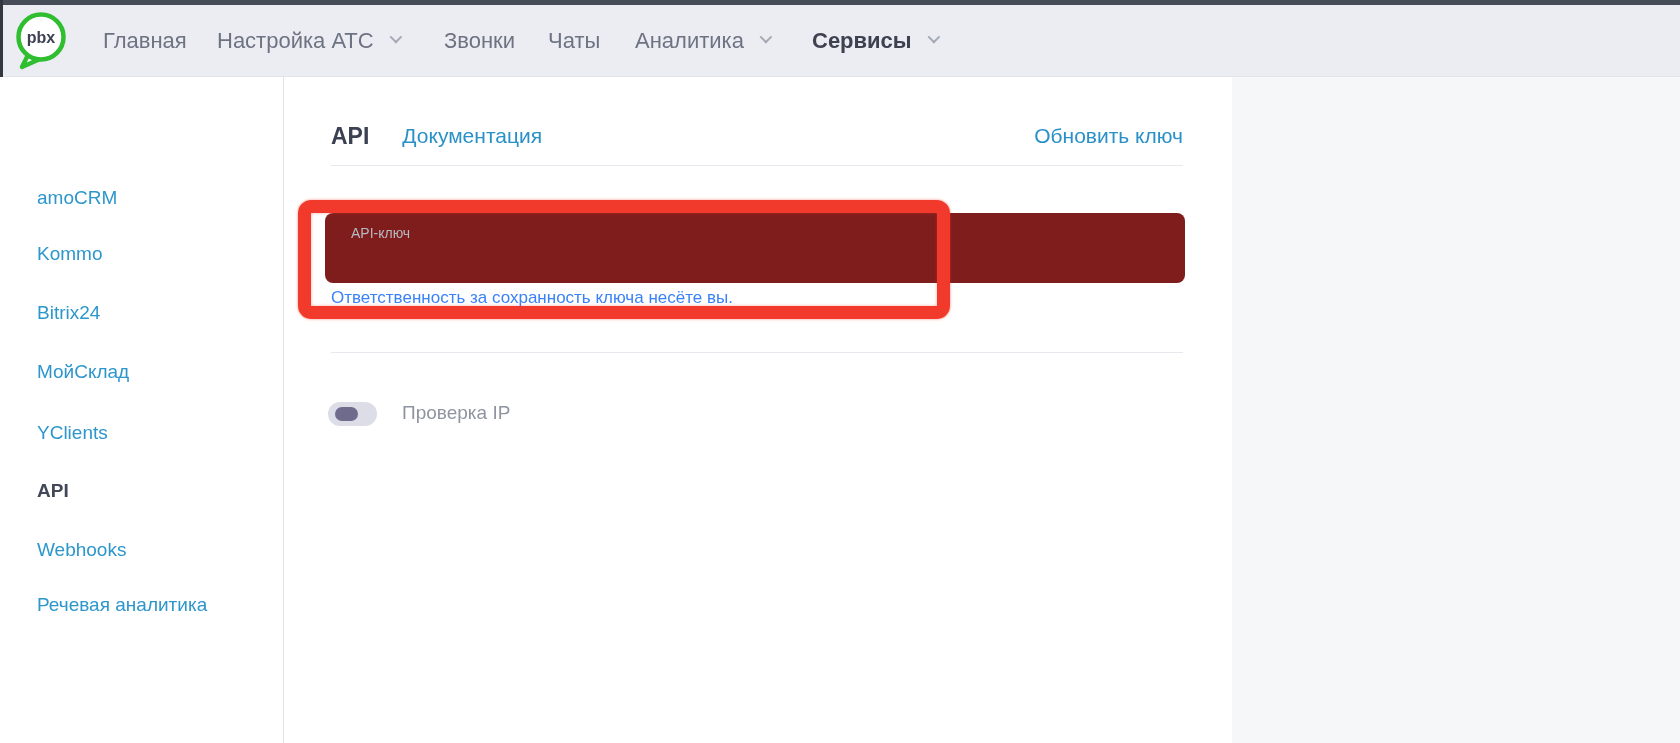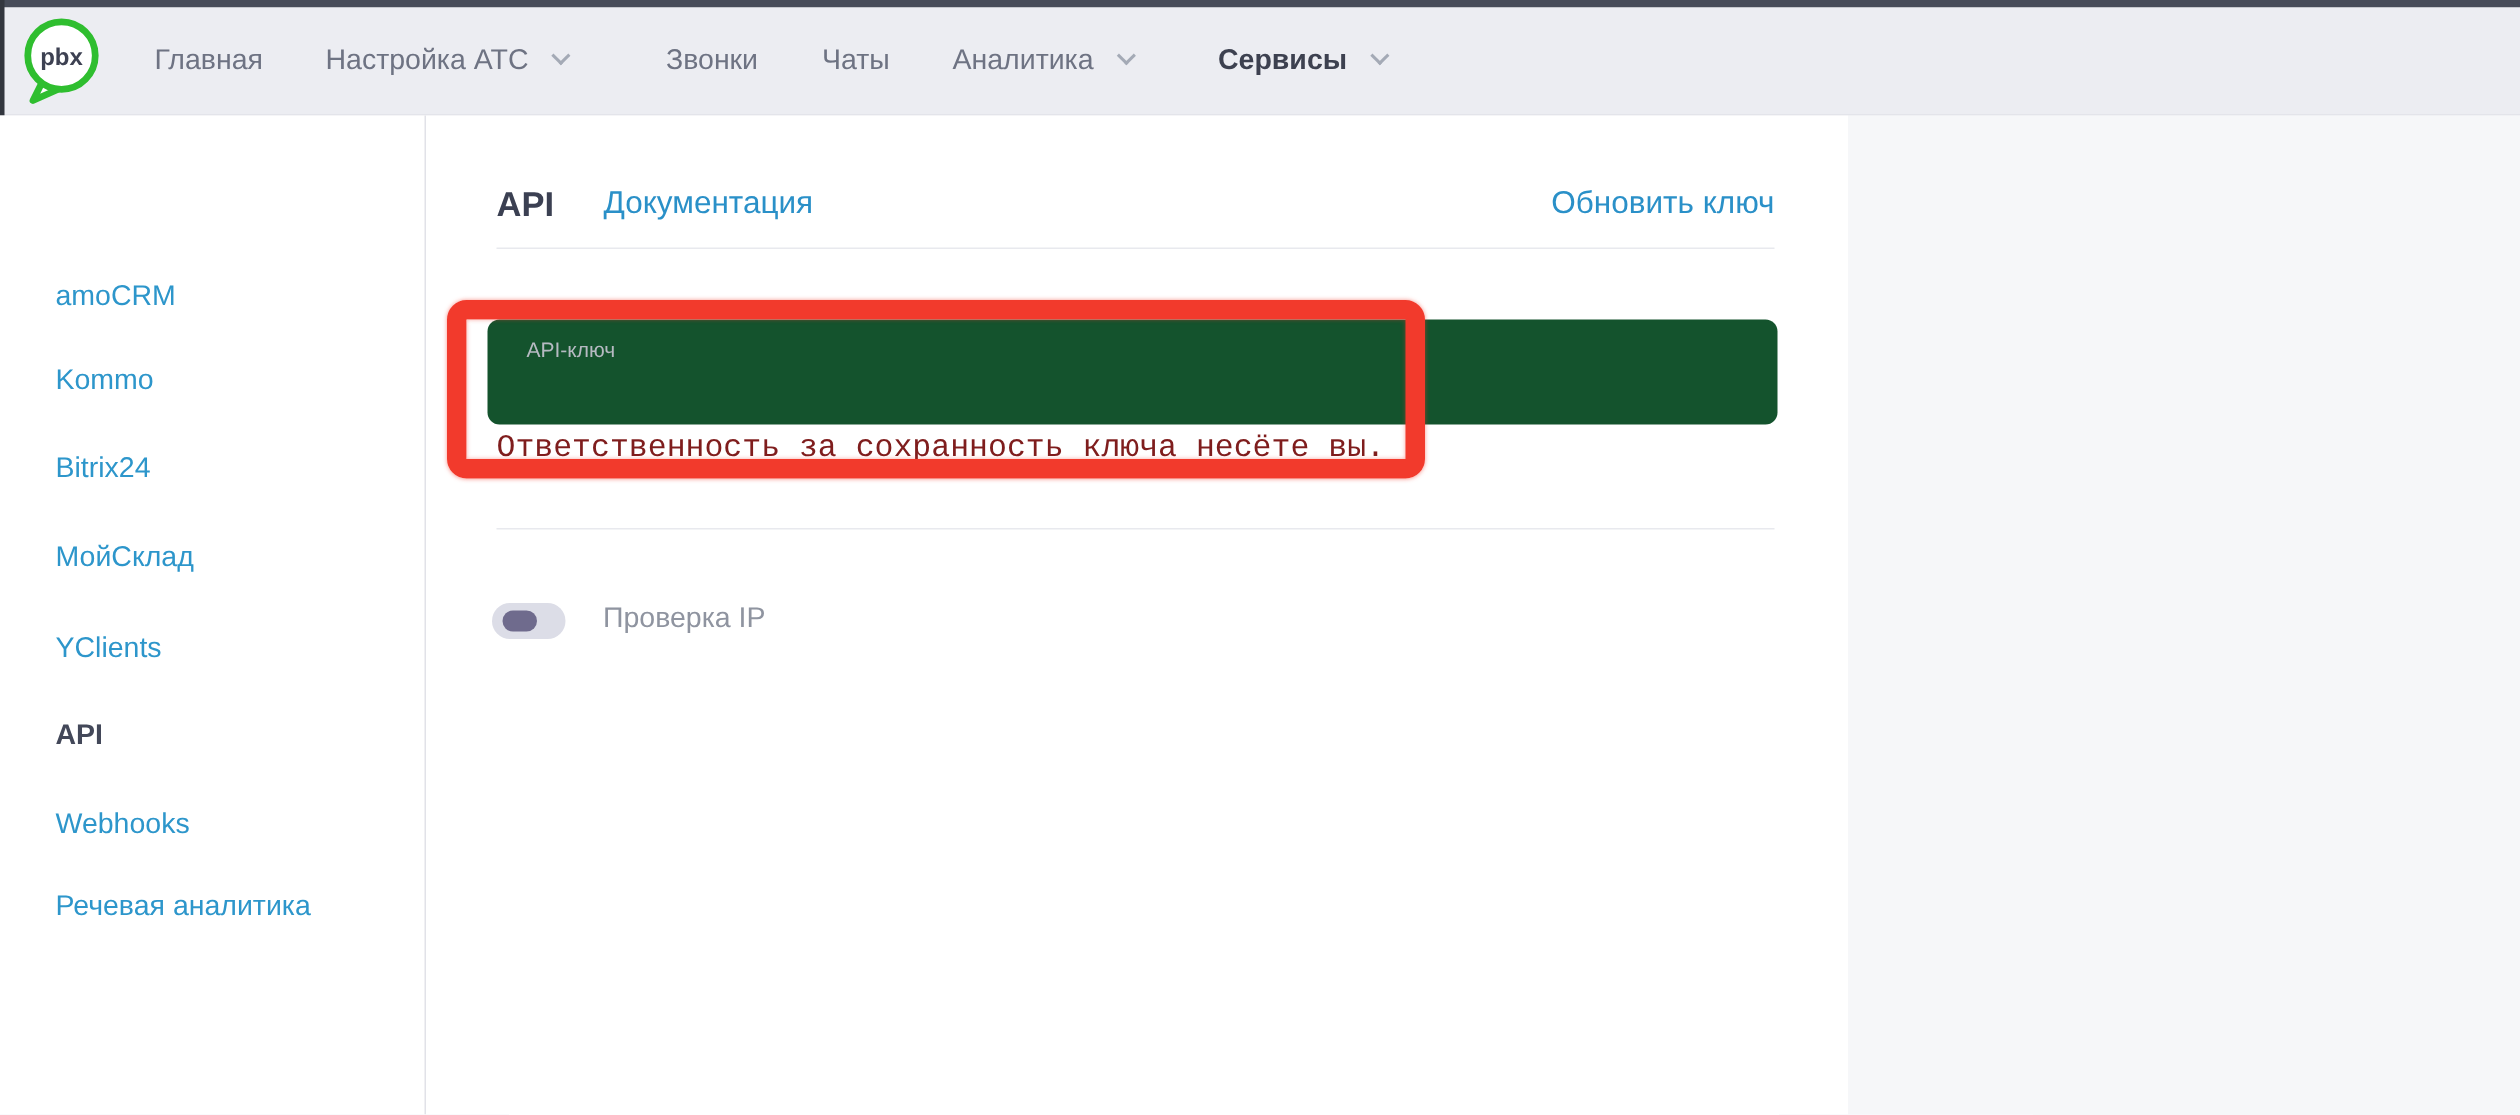--- a/index.html
+++ b/index.html
@@ -7,45 +7,45 @@
   body { font-family:"Liberation Sans","DejaVu Sans",sans-serif; background:#f6f7f9; }
   #app { position:relative; width:1680px; height:743px; overflow:hidden; background:#f6f7f9;padding-left:24px; }
 
   
   .top-edge { position:absolute; left:0; top:0; width:1680px; height:5px; background:#474c59; }
   .left-edge { position:absolute; left:0; top:0; width:3px; height:77px; background:#33373f; }
 
   
   .navbar { position:absolute; left:0; top:5px; width:1680px; height:72px; background:#ecedf2; border-bottom:1px solid #e3e4ea; }
   .logo { position:absolute; left:13px; top:4px; width:56px; height:62px; cursor:pointer; }
-  .nav-item { position:absolute; top:0; height:72px; display:flex; align-items:center; font-size:19px; color:#6e7383; cursor:pointer; white-space:nowrap; }
+  .nav-item { position:absolute; top:0; height:72px; display:flex; align-items:center; font-size:22px; color:#6e7383; cursor:pointer; white-space:nowrap; }
   .nav-item.active { color:#3d4150; font-weight:700; }
   .chev { display:inline-block; width:9px; height:9px; border-right:2px solid #a4aab6; border-bottom:2px solid #a4aab6; transform:rotate(45deg) translateY(-2px); margin-left:16px; margin-top:-6px; }
 
   
   .sidebar { position:absolute; left:0; top:77px; width:284px; height:666px; background:#ffffff; border-right:1px solid #e1e2e8; }
   .side-item { position:absolute; left:37px; font-size:19px; color:#2d96cb; cursor:pointer; white-space:nowrap; }
   .side-item.active { color:#434859; font-weight:600; cursor:default; }
 
   
   .content { position:absolute; left:284px; top:77px; width:948px; height:666px; background:#ffffff; }
   .header-row { position:absolute; left:47px; top:42px; width:852px; height:34px; display:flex; align-items:center; }
   .page-title { font-size:23px; font-weight:700; color:#3b4052; }
   .link { font-size:21px; color:#2a90c8; cursor:pointer; text-decoration:none; }
   .docs-link { margin-left:33px; }
   .refresh-link { margin-left:auto; }
   .divider { position:absolute; left:47px; width:852px; height:1px; background:#e8e9ee; }
   .divider-1 { top:88px; }
   .divider-2 { top:275px; }
 
-  .key-field { position:absolute; left:41px; top:136px; width:860px; height:70px; background:#14532d; border-radius:8px; cursor:text; }
+  .key-field { position:absolute; left:41px; top:136px; width:860px; height:70px; background:#7f1d1d; border-radius:8px; cursor:text; }
   .key-label { position:absolute; left:26px; top:12px; font-size:14px; color:#b6bac2; }
   .key-value { position:absolute; left:26px; top:34px; font-size:18px; color:#a8adb7; white-space:nowrap; display:flex; }
   .key-redacted { filter:blur(5px); color:#ccd0d8; letter-spacing:3px; margin-left:2px; user-select:none; }
-  .key-hint { position:absolute; left:47px; top:211px; font-size:21px; color:#7f1d1d;font-family:Liberation Mono, monospace; }
+  .key-hint { position:absolute; left:47px; top:211px; font-size:17px; color:#3b82f6; }
 
   .annotation-rect { position:absolute; left:14px; top:123px; width:652px; height:119px; border:13px solid #f23a2c; border-radius:13px; box-shadow:0 0 3px rgba(242,58,44,.55), inset 0 0 3px rgba(242,58,44,.45); pointer-events:none; }
 
   .toggle-row { position:absolute; left:44px; top:325px; display:flex; align-items:flex-start; }
   .toggle { position:relative; width:49px; height:24px; background:#dcdde7; border-radius:12px; cursor:pointer; }
   .toggle-knob { position:absolute; left:7px; top:5px; width:23px; height:14px; border-radius:7px; background:#6f6b8d; }
   .toggle-label { margin-left:25px; font-size:19px; color:#8f94a0; }
 
   .right-gutter { position:absolute; left:1232px; top:77px; width:448px; height:666px; background:#f6f7f9; }
 </style>

